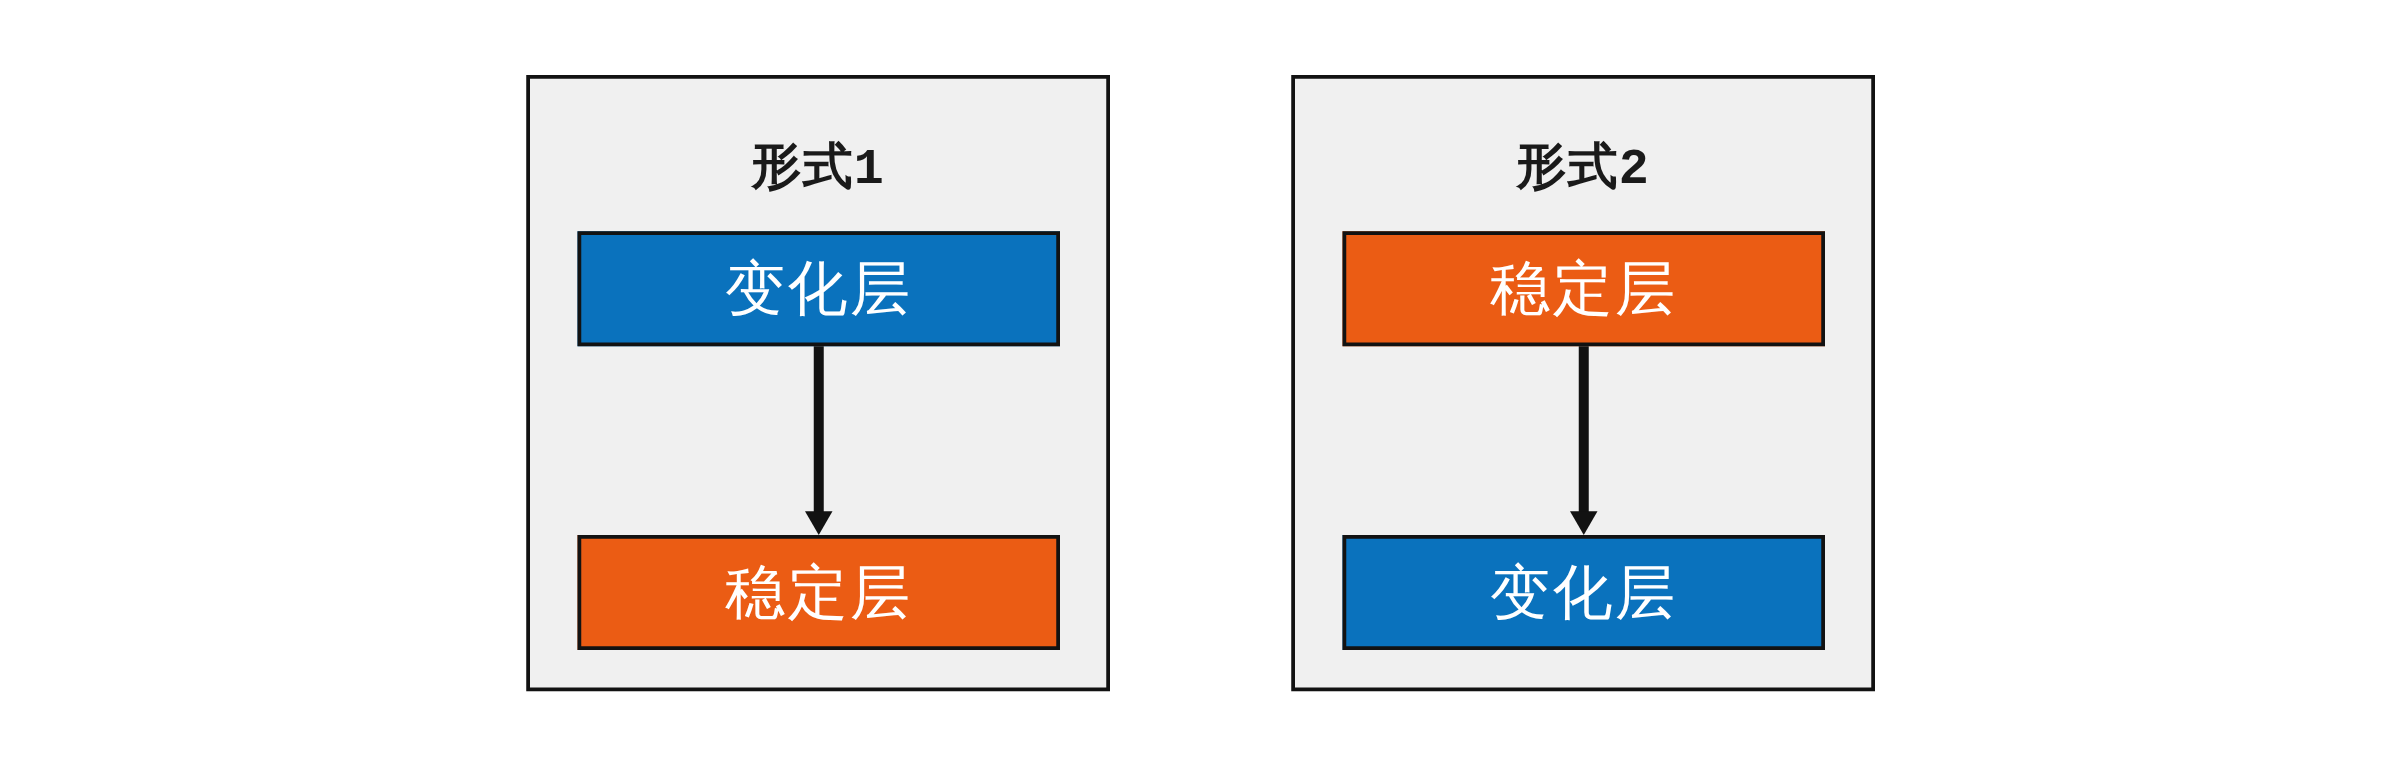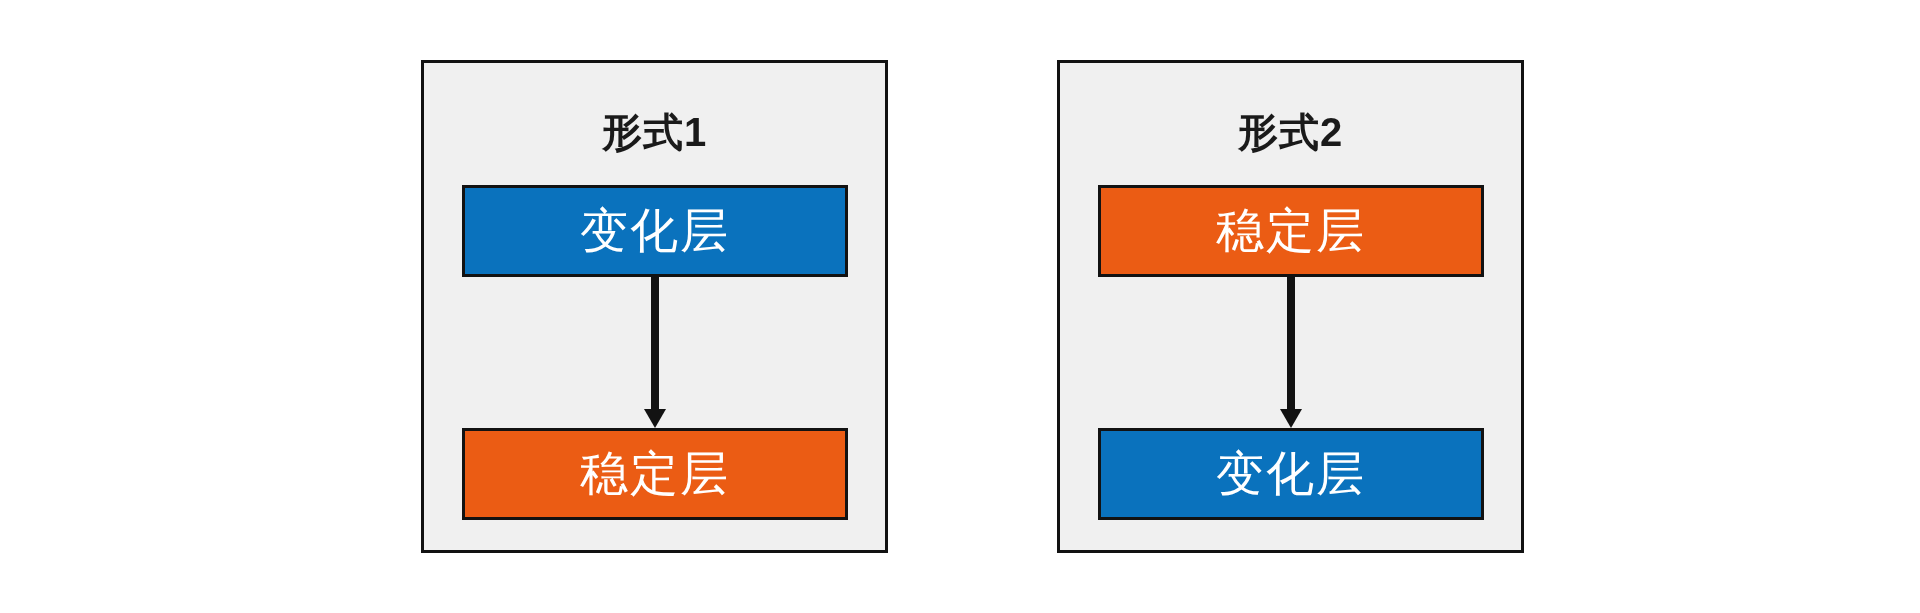--- a/index.html
+++ b/index.html
@@ -3,32 +3,32 @@
 <meta charset="utf-8">
 <style>
   * { margin: 0; padding: 0; box-sizing: border-box; }
   html, body {
     width: 1920px; height: 613px;
     background: #ffffff;
     font-family: "Liberation Sans", "DejaVu Sans", sans-serif;
     overflow: hidden;
     position: relative;
   }
-  .canvas { position: absolute; left: 0; top: 0; width: 1774px; height: 613px; }
+  .canvas { position: absolute; left: 0; top: 0; width: 1774px; height: 613px; font-family: Liberation Mono, monospace; }
 
   .panel {
     position: absolute;
     top: 60px;
     width: 467px;
     height: 493px;
     background: #f0f0f0;
     border: 3px solid #121212;
   }
   .panel.left  { left: 421px; }
-  .panel.right { left: 1033px; margin-left: 24px; }
+  .panel.right { left: 1033px; }
 
   .panel-title {
     position: absolute;
     top: 42px;
     left: 0;
     width: 100%;
     text-align: center;
     font-size: 40px;
     font-weight: 600;
     color: #1a1a1a;

